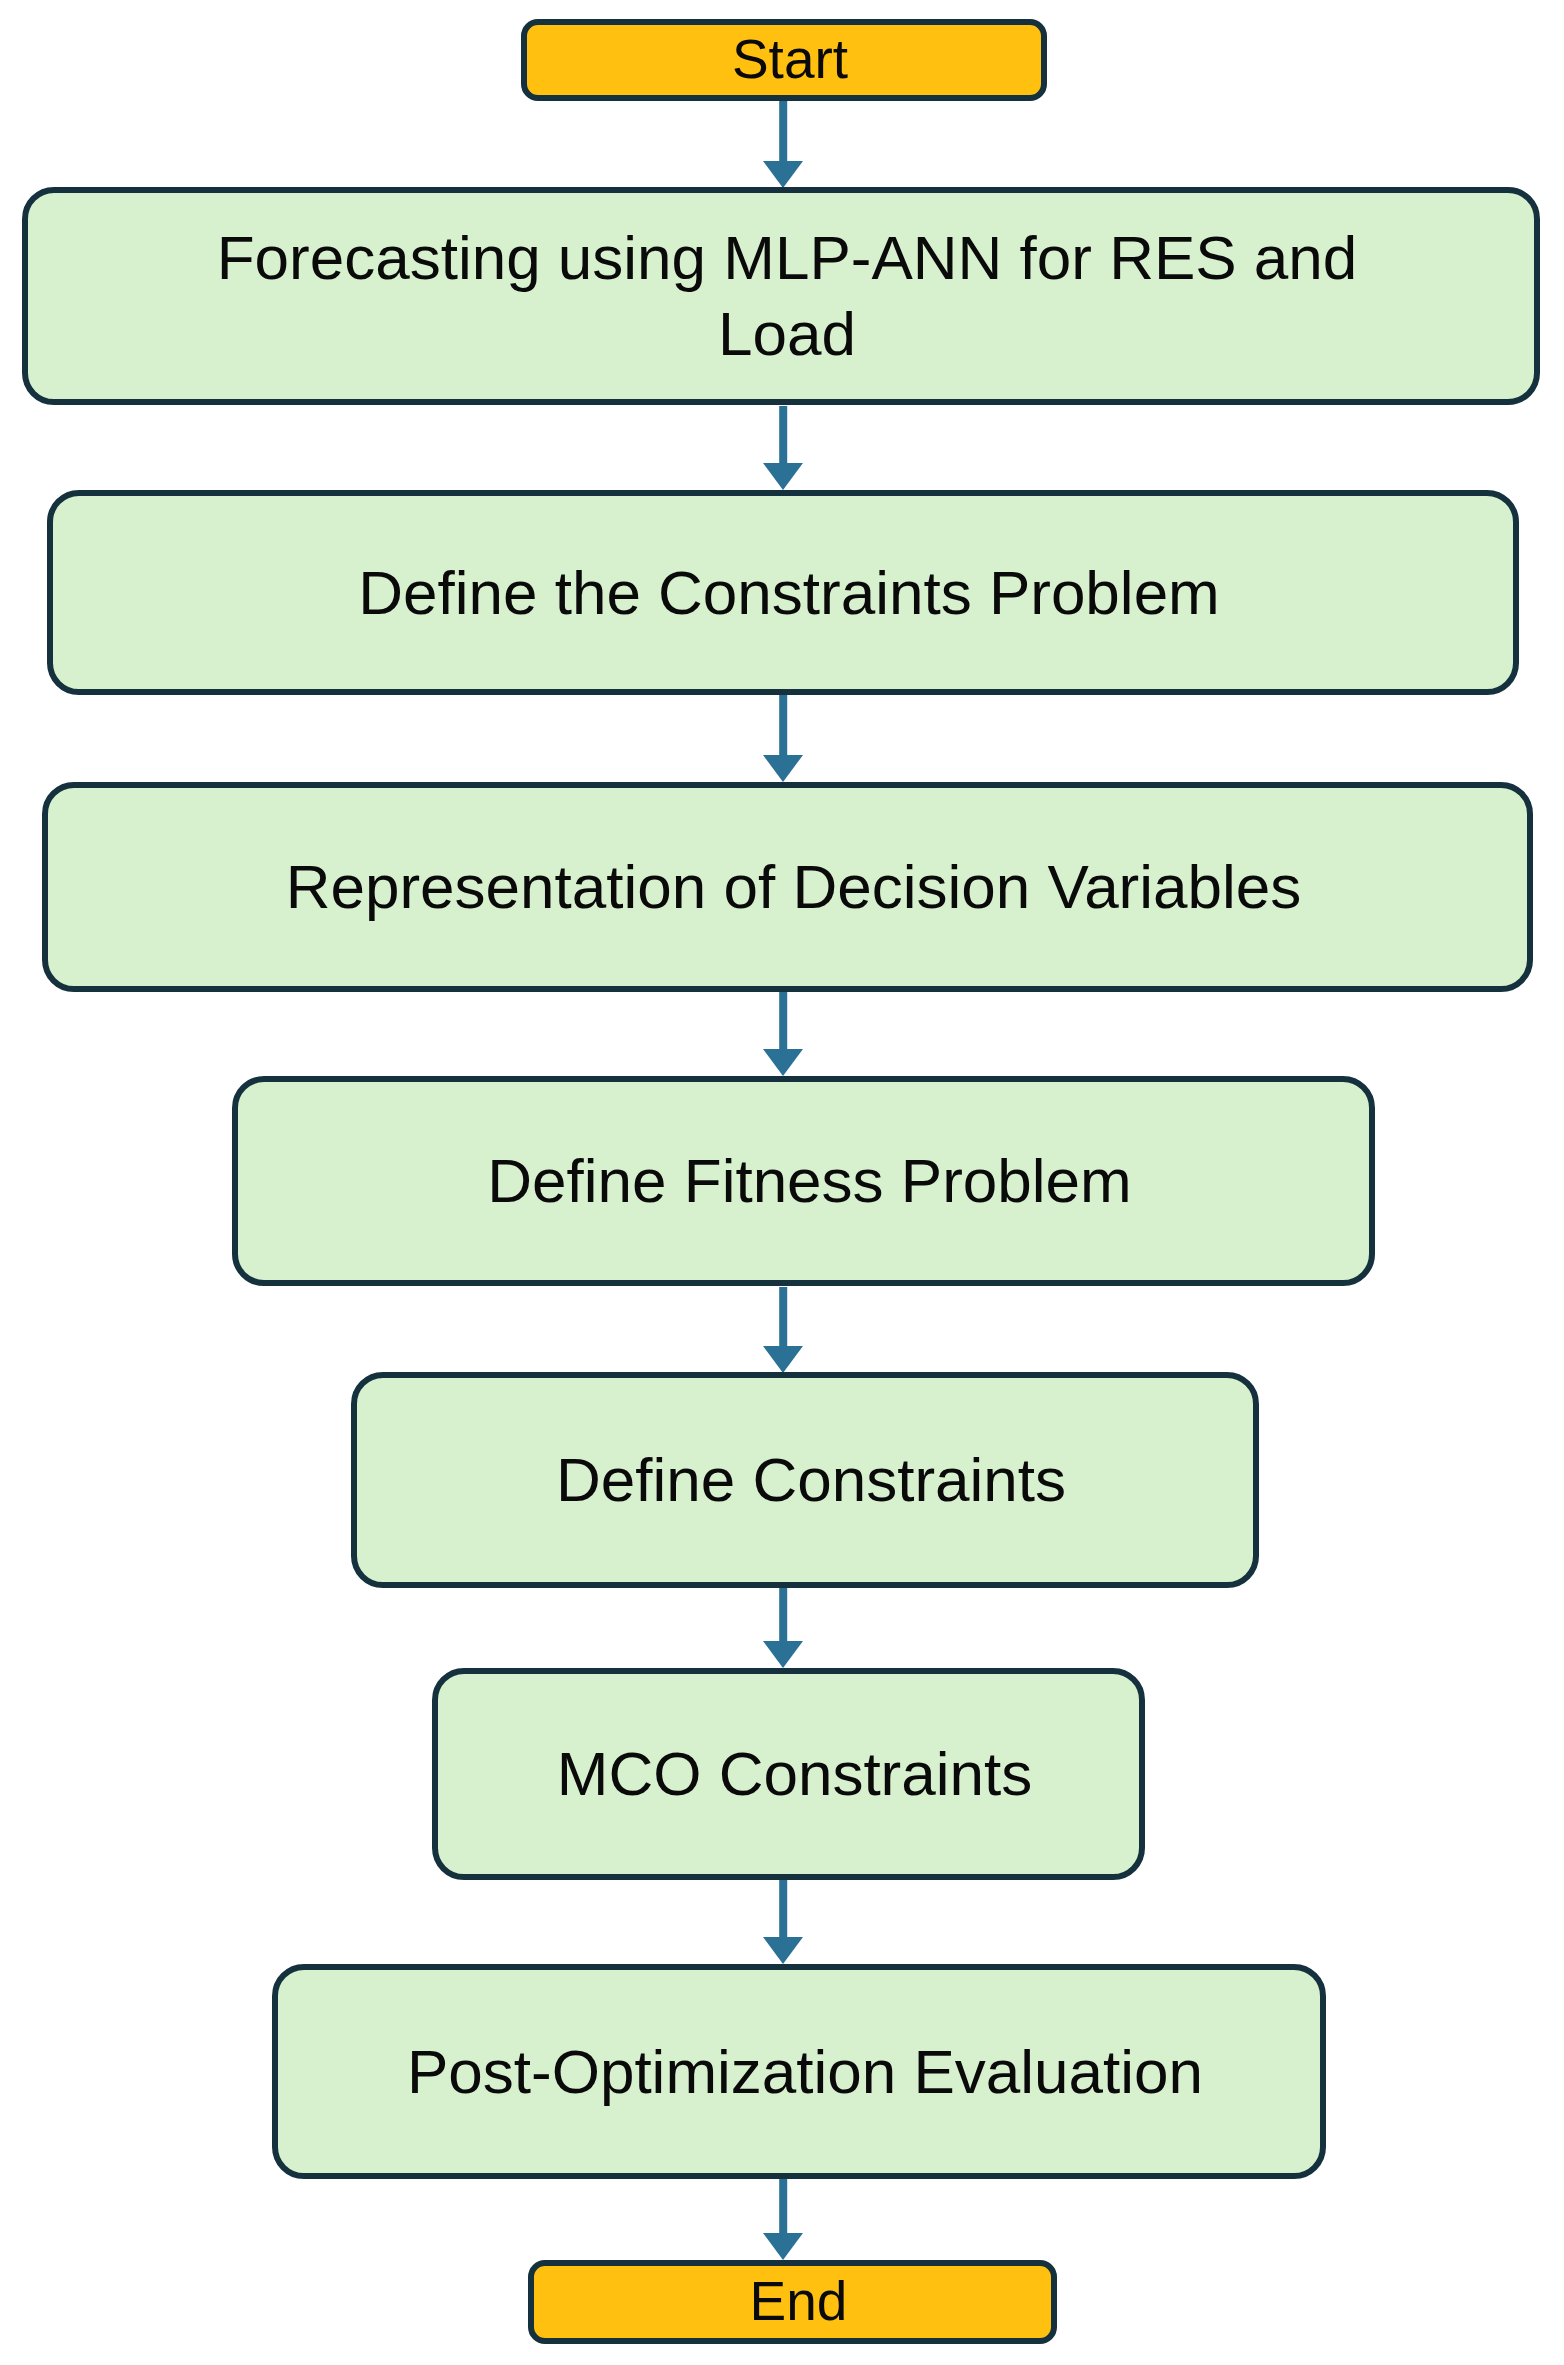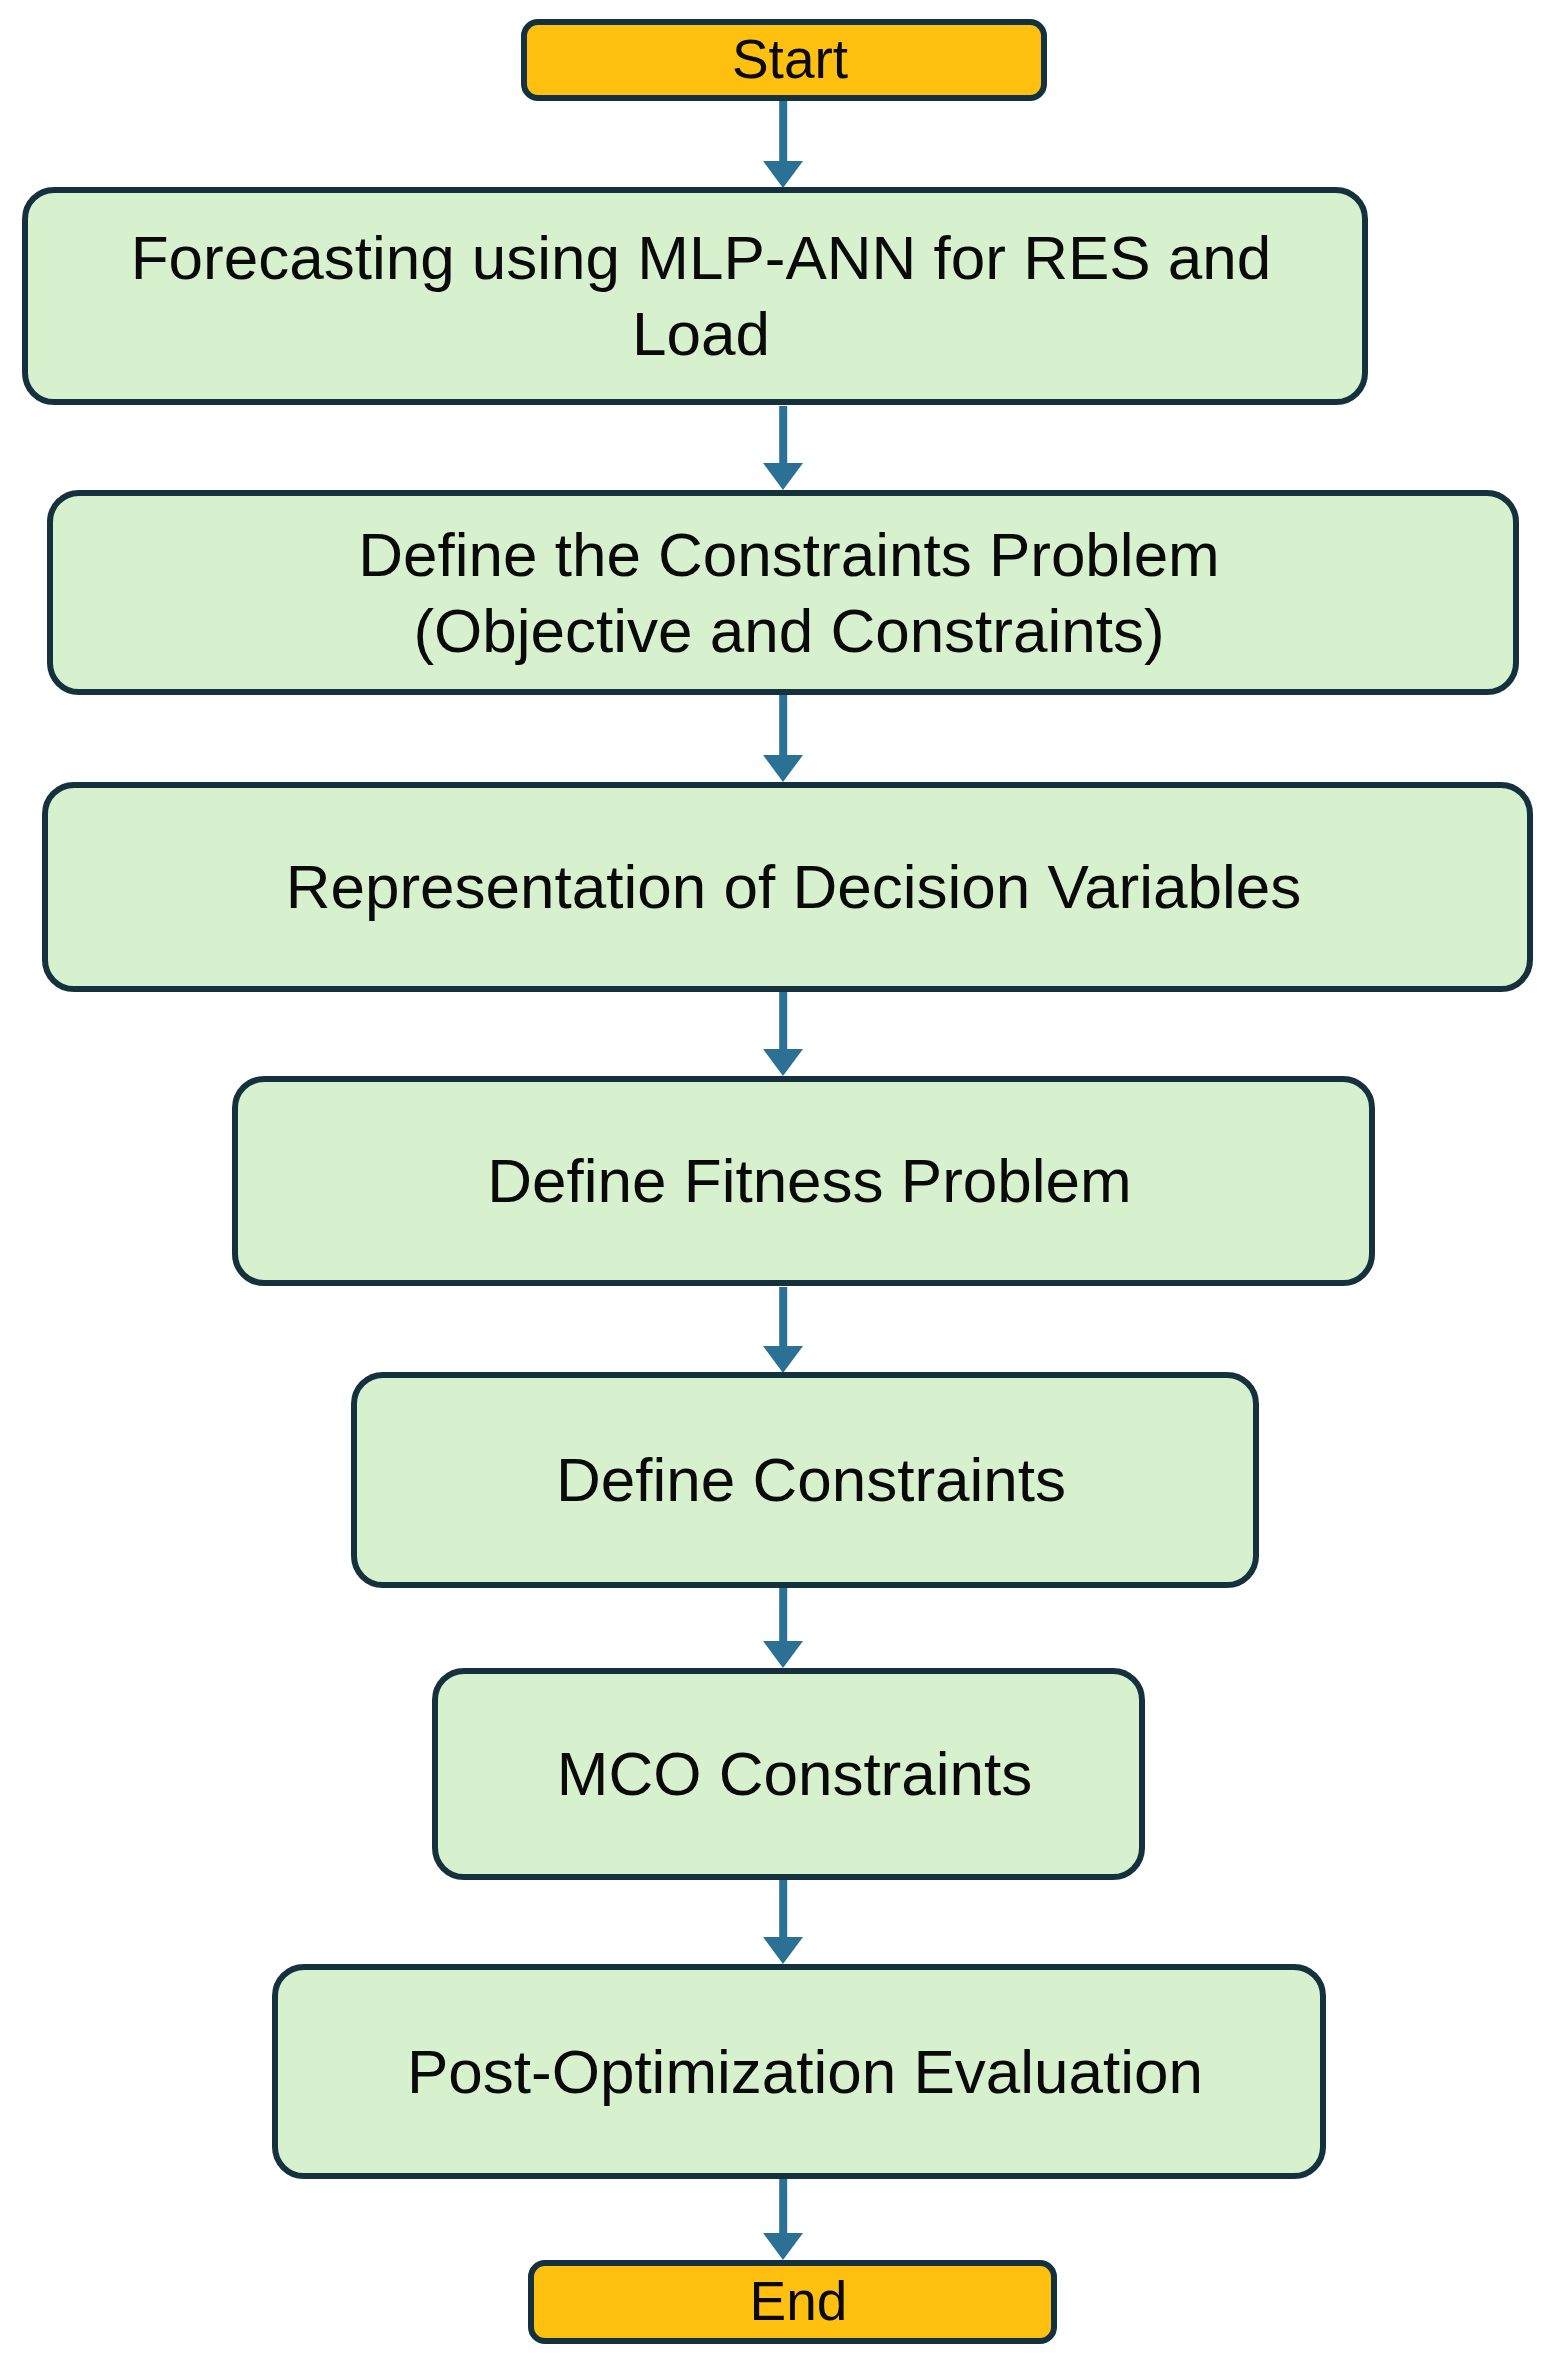--- a/index.html
+++ b/index.html
@@ -38,21 +38,21 @@
     border-radius: 32px;
     font-size: 62px;
   }
   .terminator {
     background: var(--terminator-fill);
     border-radius: 17px;
     font-size: 55px;
   }
   
   .n0 { left: 521px;  top: 18.5px;   width: 526px;  height: 82px;  }
-  .n1 { left: 22px;   top: 187px;  width: 1346px; height: 218px; }
+  .n1 { left: 22px;   top: 187px;  width: 1518px; height: 218px; }
   .n2 { left: 47px;   top: 490px;  width: 1472px; height: 205px; }
   .n3 { left: 42px;   top: 782px;  width: 1491px; height: 210px; }
   .n4 { left: 232px;  top: 1076px; width: 1143px; height: 210px; }
   .n5 { left: 340px;  top: 1372px; width: 908px; height: 216px; margin-left: 11px; }
   .n6 { left: 432px;  top: 1668px; width: 713px;  height: 212px; }
   .n7 { left: 272px;  top: 1964px; width: 1054px; height: 215px; }
   .n8 { left: 528px;  top: 2260px; width: 529px;  height: 84px; }
   
   .arrow {
     position: absolute;
@@ -104,21 +104,20 @@
 
   <div class="node process n1">
     <span class="line">Forecasting using MLP-ANN for RES and</span>
     <span class="line">Load</span>
   </div>
 
   <div class="arrow a2"></div>
 
   <div class="node process n2">
     <span class="line">Define the Constraints Problem</span>
-    <span class="line">(Objective and Constraints)</span>
   </div>
 
   <div class="arrow a3"></div>
 
   <div class="node process n3">
     <span class="line">Representation of Decision Variables</span>
   </div>
 
   <div class="arrow a4"></div>
 

